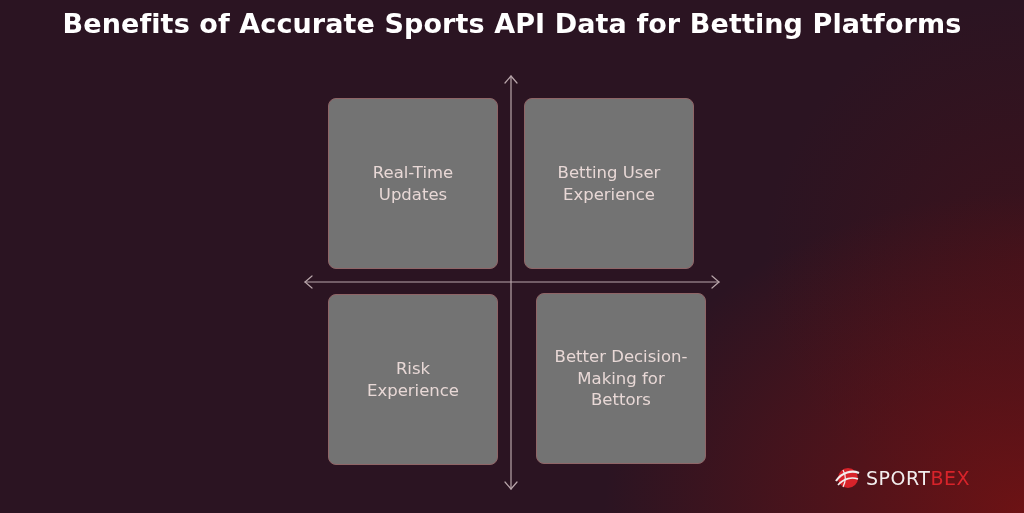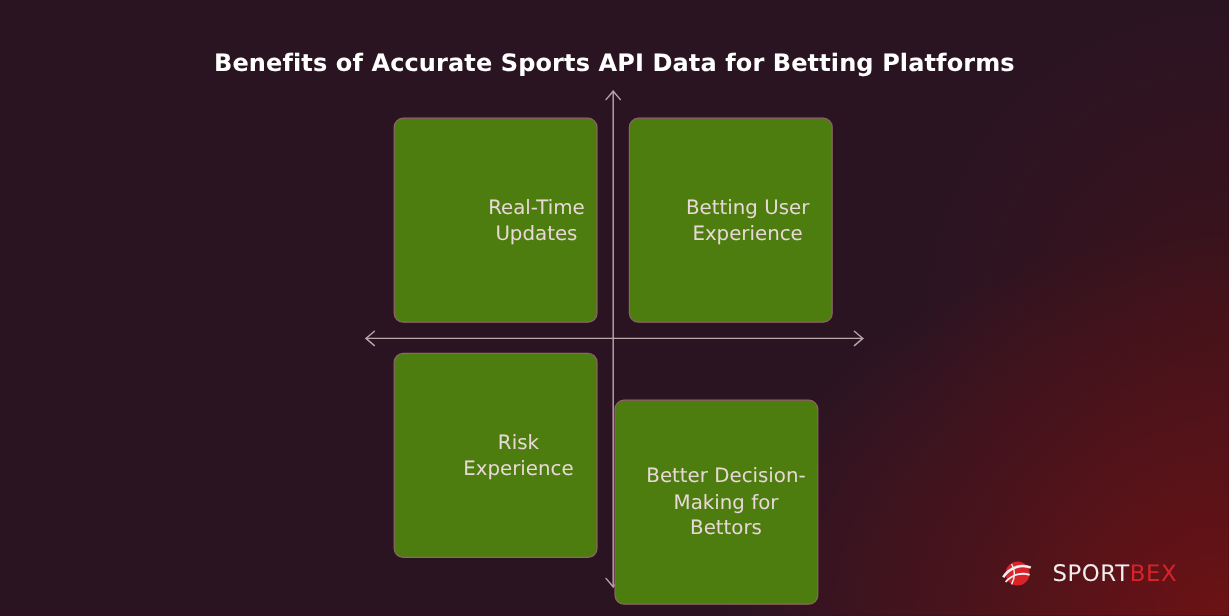--- a/index.html
+++ b/index.html
@@ -6,41 +6,41 @@
     body {
       width: 1024px; height: 513px; overflow: hidden; position: relative;
       background: #2b1422;
       background:
         radial-gradient(ellipse 420px 320px at 1024px 513px, rgba(120,18,18,0.85), rgba(120,18,18,0) 100%),
         radial-gradient(ellipse 260px 260px at 1024px 260px, rgba(80,16,20,0.45), rgba(80,16,20,0) 100%),
         #2b1422;
       font-family: "Liberation Sans", sans-serif;
     }
     .title {
-      position: absolute; left: 0; top: 40px; width: 1024px;
+      position: absolute; left: 0; top: 8px; width: 1024px;
       text-align: center; color: #ffffff; font-weight: bold;
-      font-size: 20px; letter-spacing: 0.1px;
+      font-size: 27px; letter-spacing: 0.1px;
       font-family: "DejaVu Sans", sans-serif;
     }
     .axes { position: absolute; left: 0; top: 0; width: 1024px; height: 513px; }
     .card {
       position: absolute; width: 170px; height: 171px;
-      background: #4d7c0f; border: 1.5px solid #8f6567; border-radius: 8px;
-      box-sizing: border-box; display: flex; align-items: center; justify-content: flex-end;
+      background: #737373; border: 1.5px solid #8f6567; border-radius: 8px;
+      box-sizing: border-box; display: flex; align-items: center; justify-content: center;
       text-align: center;
     }
     .card-label {
       color: #e8d8d6; font-size: 16.5px; line-height: 21.5px;
       font-family: "DejaVu Sans", sans-serif; font-weight: normal;
       width: 150px;
     }
     .logo { position: absolute; left: 834px; top: 466px; display: flex; align-items: center; }
     .logo-text {
       font-family: "DejaVu Sans", sans-serif; font-size: 19px; letter-spacing: 0.5px;
-      margin-left: 17px;
+      margin-left: 6px;
     }
     .logo-sport { color: #f2eeee; }
     .logo-bex { color: #d8232a; }
   </style>
 </head>
 <body>
 
 <div class="title">Benefits of Accurate Sports API Data for Betting Platforms</div>
 
 <svg class="axes" viewBox="0 0 1024 513" xmlns="http://www.w3.org/2000/svg">
@@ -61,21 +61,21 @@
 </div>
 
 <div class="card" style="left:524px; top:98px;">
   <div class="card-label" style="width:140px;">Betting User Experience</div>
 </div>
 
 <div class="card" style="left:328px; top:294px;">
   <div class="card-label" style="width:130px;">Risk Experience</div>
 </div>
 
-<div class="card" style="left:512px; top:293px;margin-top:40px;">
+<div class="card" style="left:536px; top:293px;">
   <div class="card-label" style="width:152px;">Better Decision-Making for Bettors</div>
 </div>
 
 <div class="logo">
   <svg width="26" height="24" viewBox="0 0 26 24">
     <circle cx="14" cy="12" r="10" fill="#d8232a"></circle>
     <path d="M2 15 C 8 6, 18 4, 25 7" stroke="#f2eeee" stroke-width="2.2" fill="none"></path>
     <path d="M4 19 C 10 12, 18 11, 24 13" stroke="#f2eeee" stroke-width="1.6" fill="none"></path>
     <path d="M9 4 C 12 9, 12 15, 9 21" stroke="#f2eeee" stroke-width="1.2" fill="none"></path>
   </svg>

